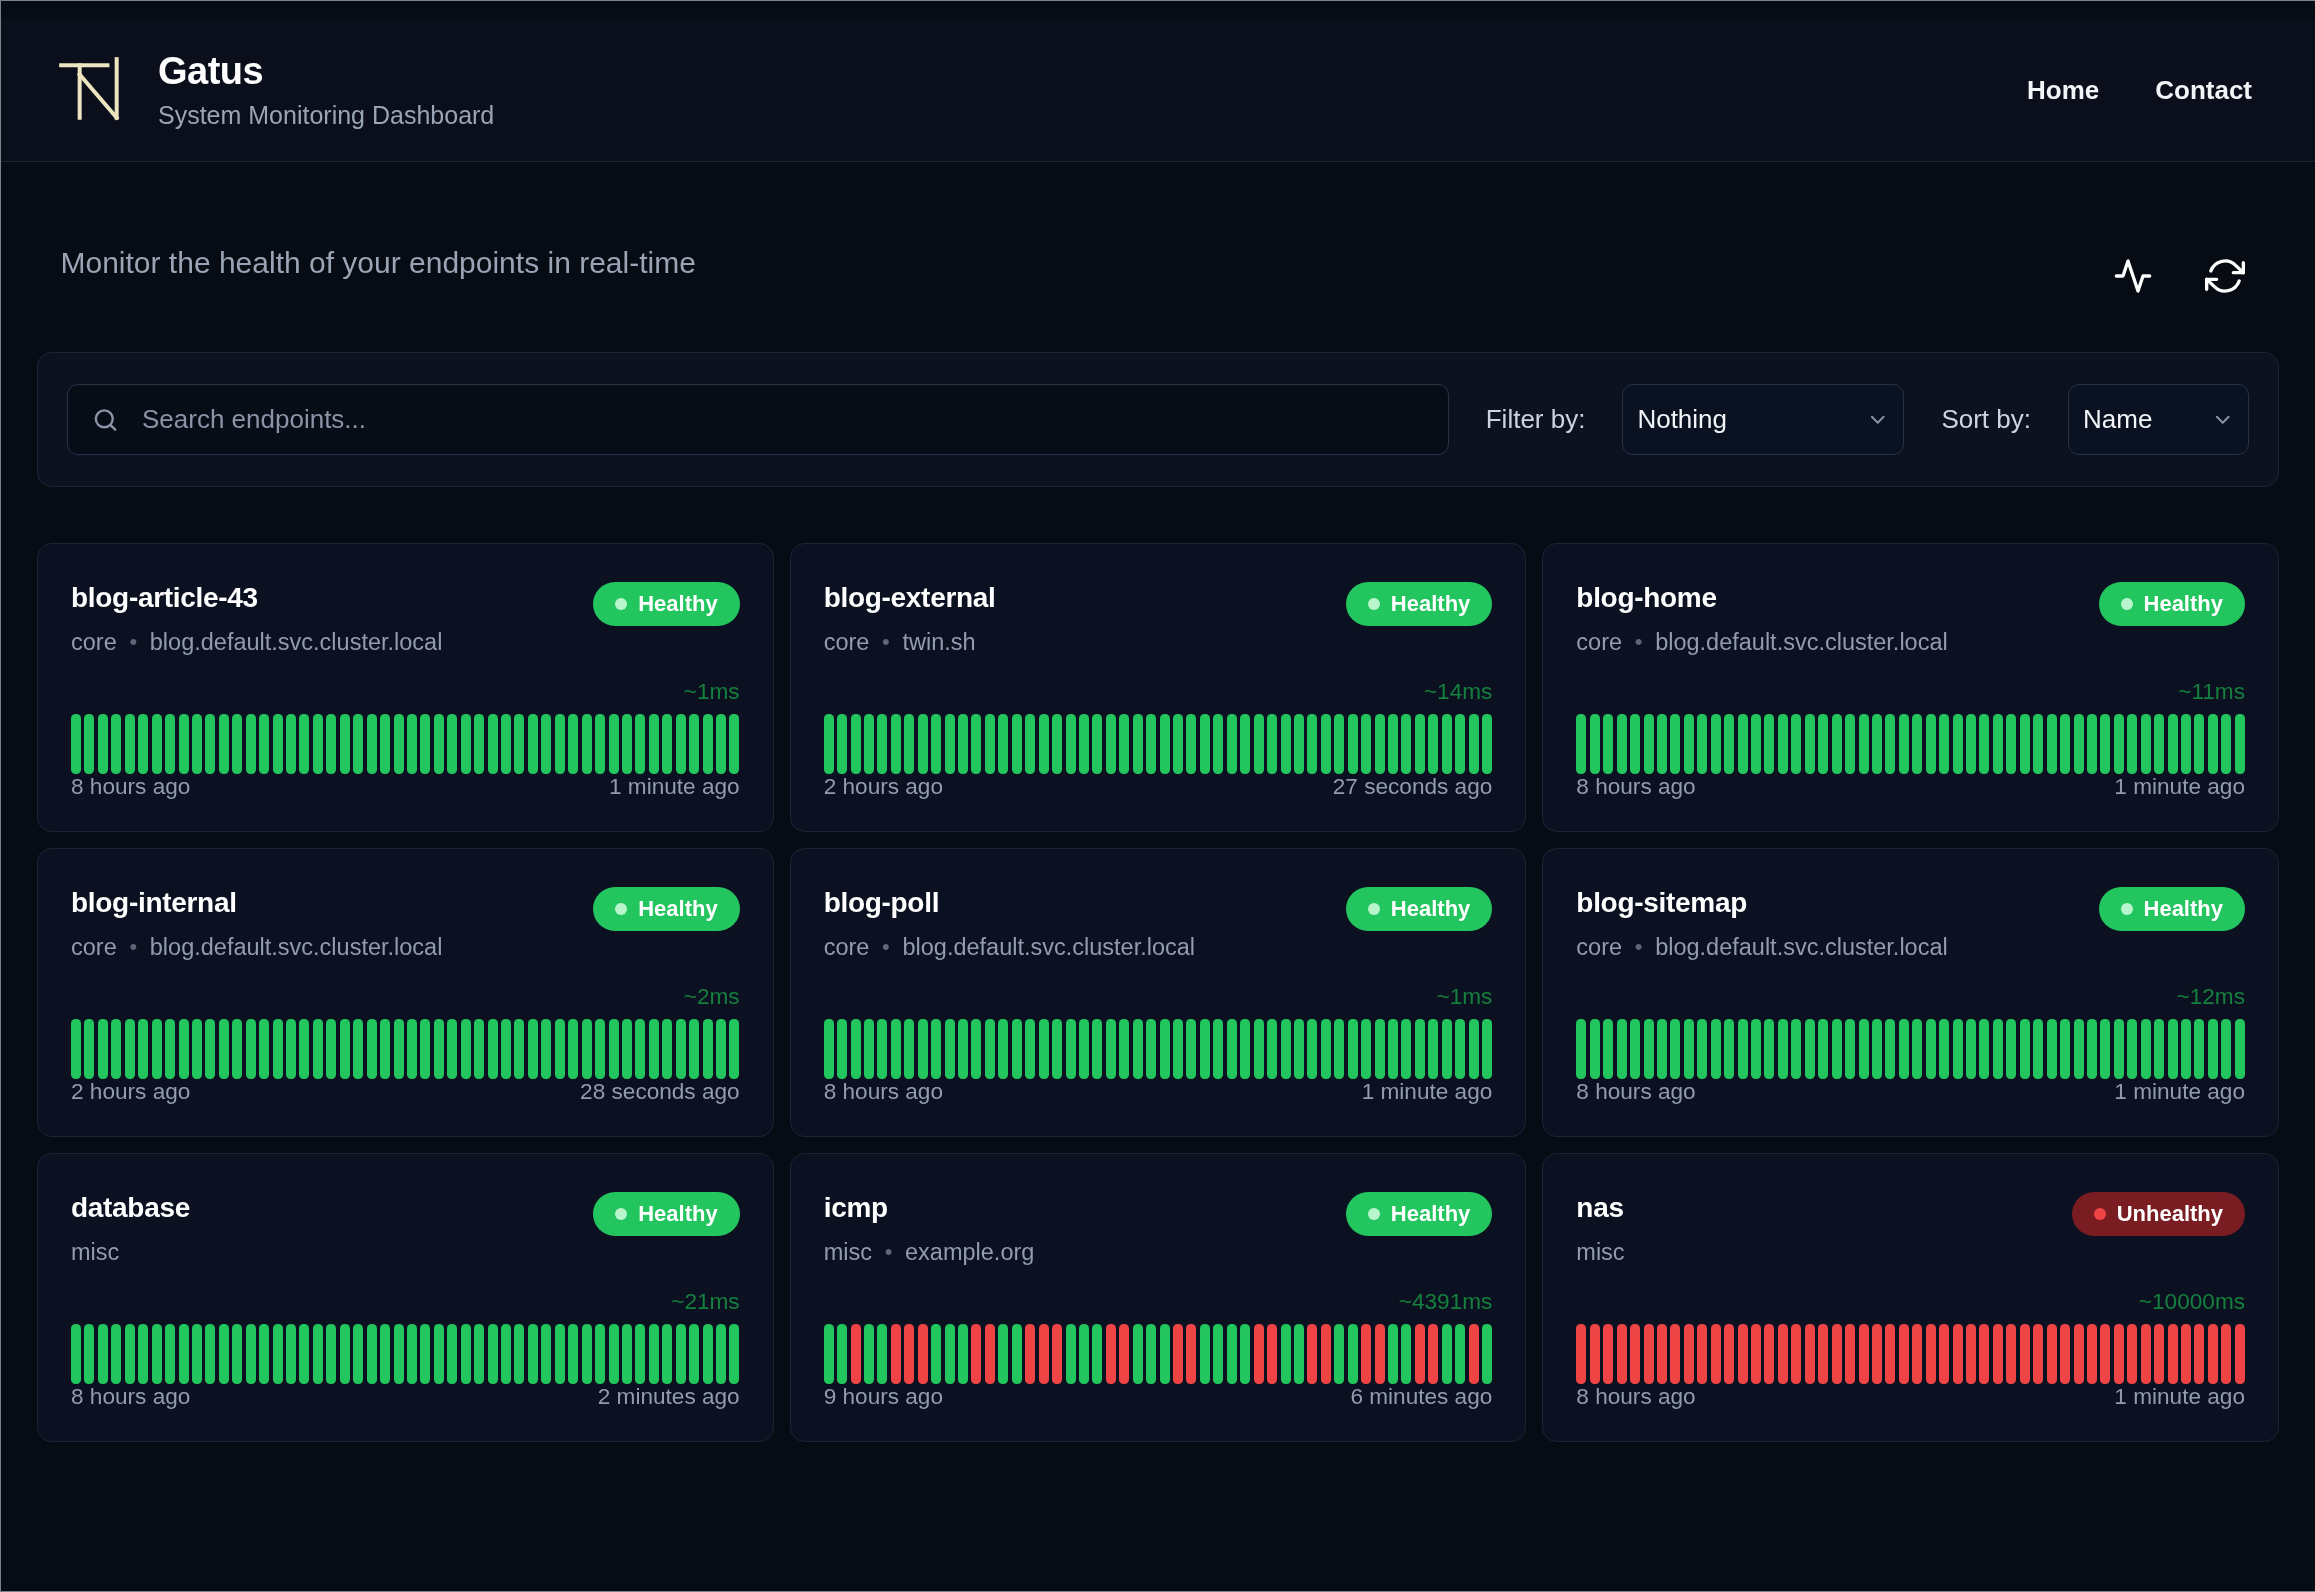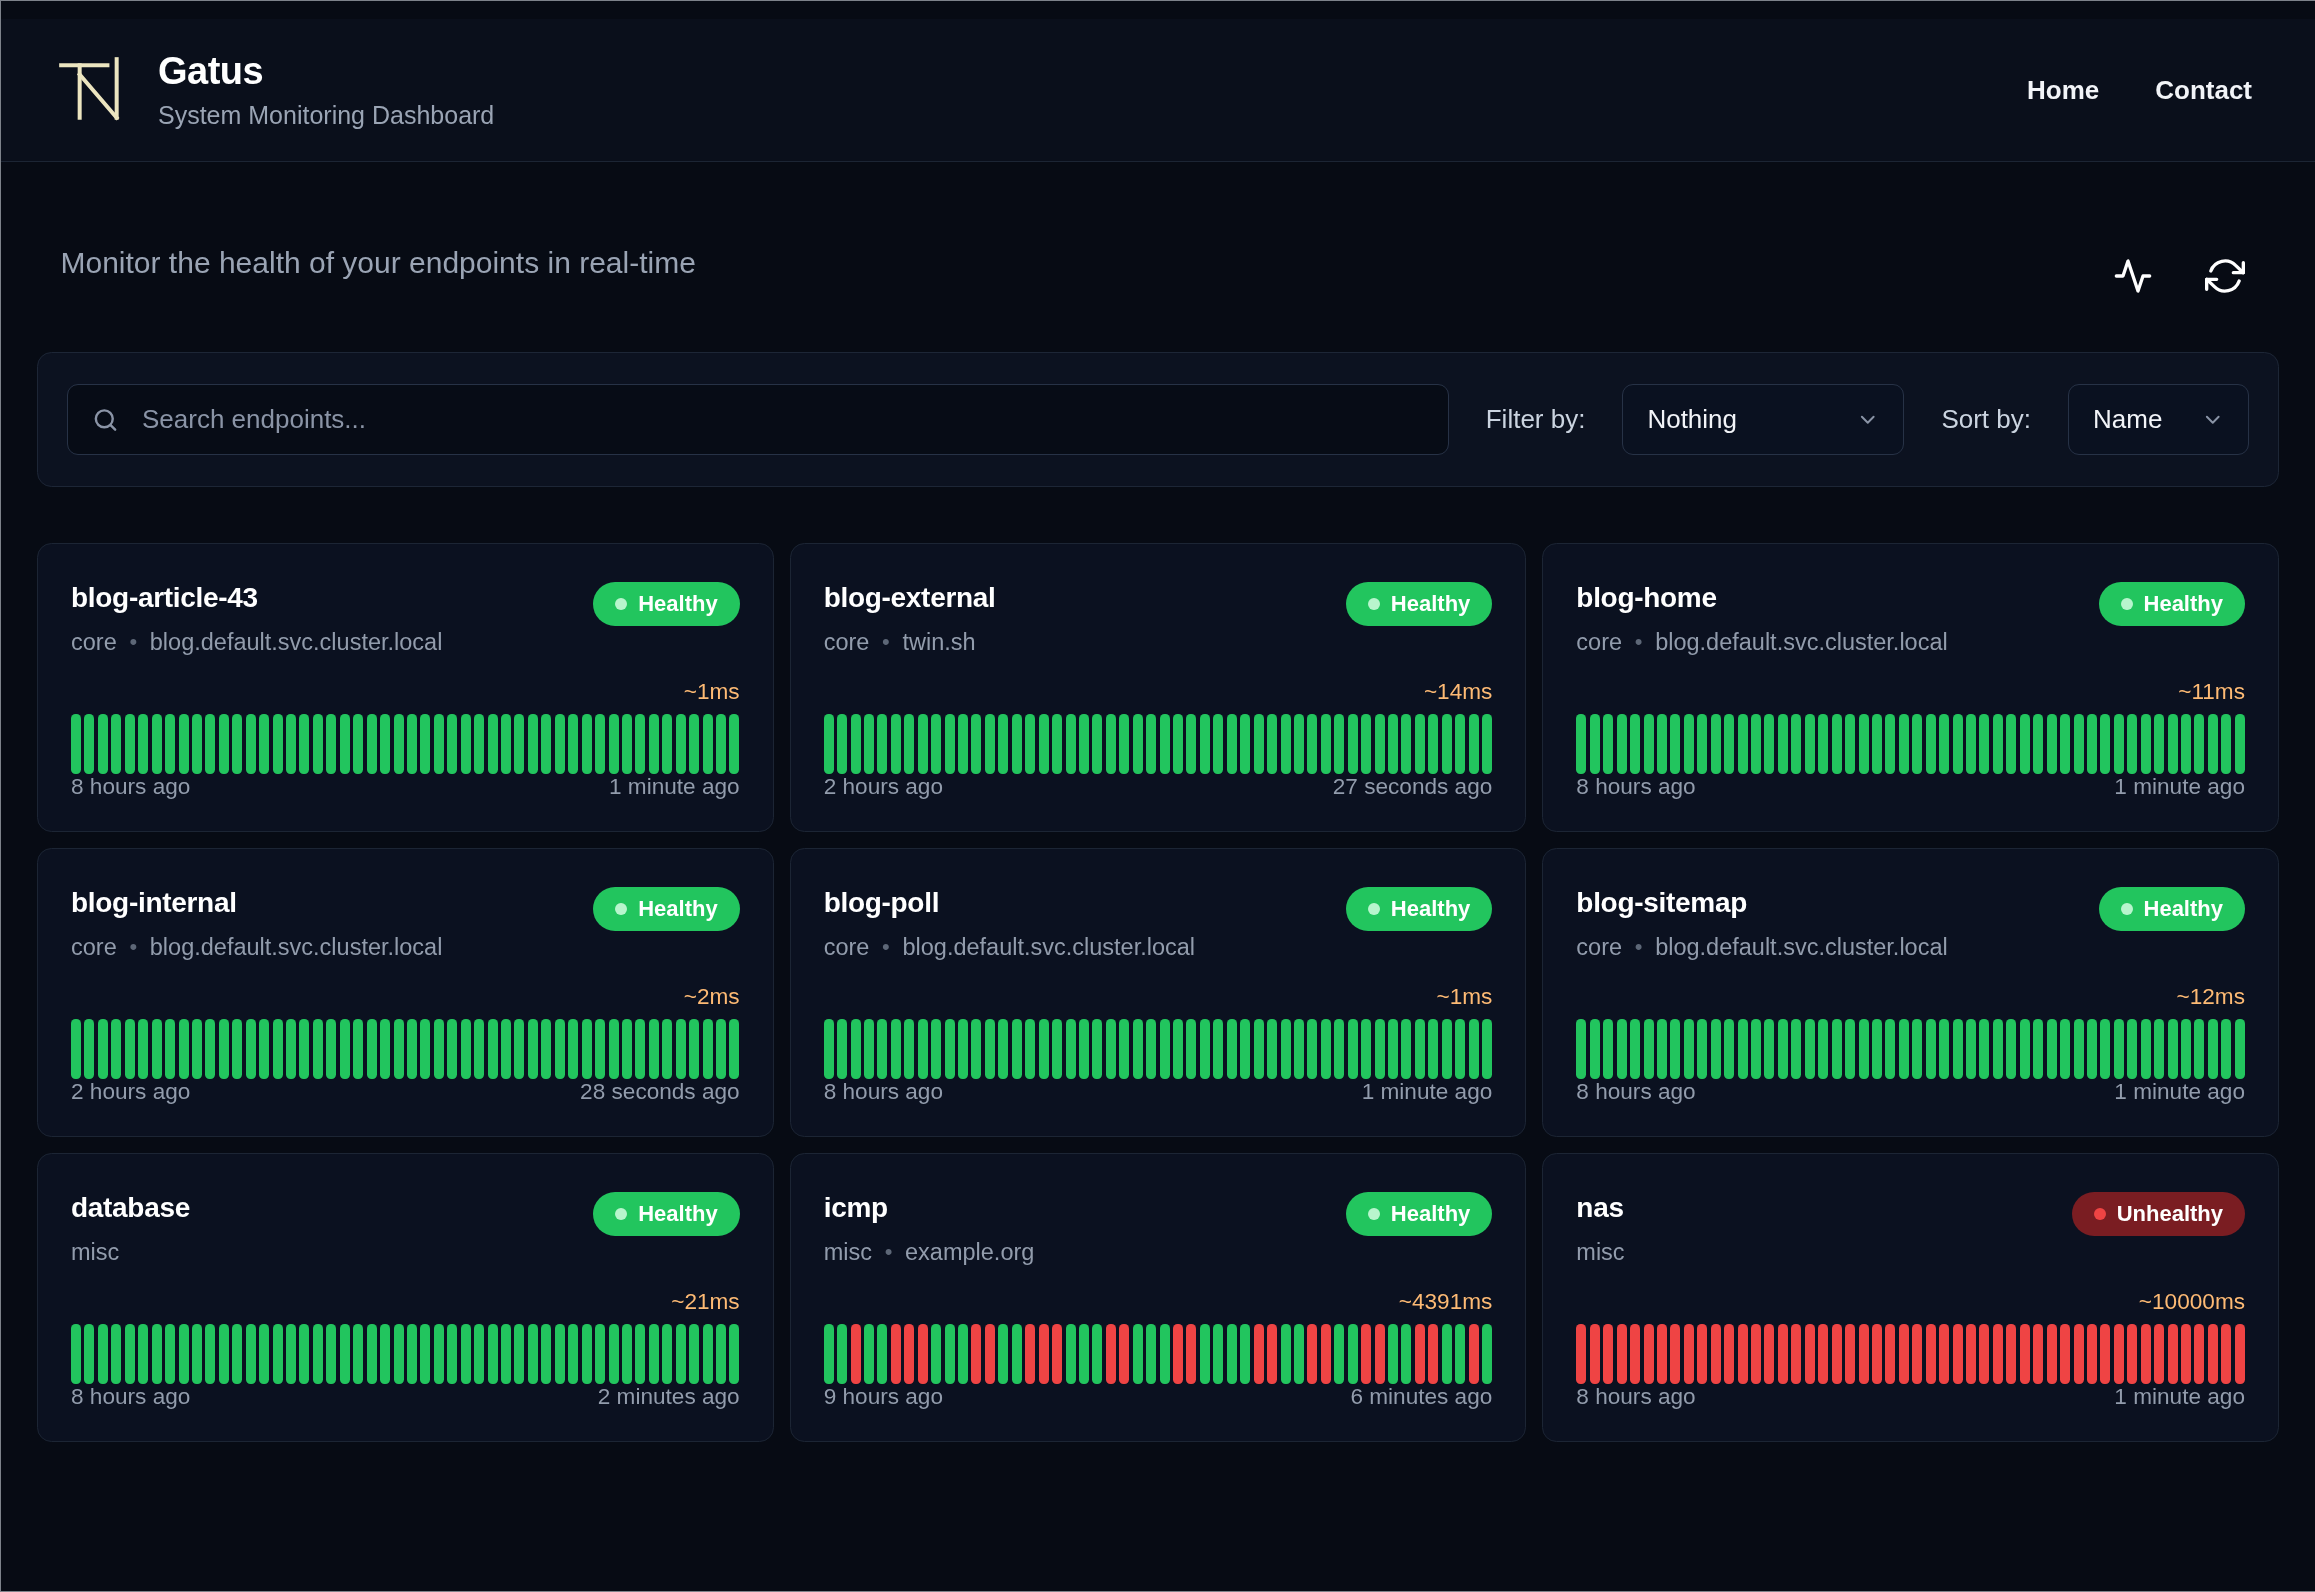--- a/index.html
+++ b/index.html
@@ -77,21 +77,21 @@
   }
   .search-input::placeholder { color: #8a94a6; }
   .toolbar-label { font-size: 26px; color: #cbd4e0; white-space: nowrap; }
   .select-btn {
     height: 71px;
     background: #0a1120;
     border: 0.9px solid #273246;
     border-radius: 11px;
     color: #f2f4f8;
     display: flex; align-items: center; justify-content: space-between;
-    padding: 0 24px;
+    padding: 0 14px;
     font-size: 26px;
     cursor: pointer;
     gap: 22px;
   }
   .select-btn .chev { color: #8a94a6; display: flex; }
   .select-btn .chev svg { width: 23.5px; height: 23.5px; }
   .select-filter { width: 282px; }
   .select-sort { width: 181px; }
 
   
@@ -119,21 +119,21 @@
     font-size: 22px; font-weight: 700;
     white-space: nowrap;
     flex-shrink: 0;
   }
   .badge .dot { width: 11.8px; height: 11.8px; border-radius: 50%; }
   .badge.healthy { background: var(--healthy, #22c55e); color: #ffffff; }
   .badge.healthy .dot { background: #b8f5cd; }
   .badge.unhealthy { background: #7a1d22; color: #ffffff; }
   .badge.unhealthy .dot { background: var(--unhealthy, #ef4444); }
 
-  .latency { text-align: right; font-size: 22.6px; color: #fdba74; margin-top: 23.5px; }
+  .latency { text-align: right; font-size: 22.6px; color: #15803d; margin-top: 23.5px; }
   .bars { display: flex; justify-content: space-between; align-items: stretch; height: 60px; margin-top: 9px; }
   .bar { width: 10px; border-radius: 4.5px; }
   .bar.up { background: var(--healthy, #22c55e); }
   .bar.down { background: var(--unhealthy, #ef4444); }
   .card-foot { display: flex; justify-content: space-between; font-size: 22.6px; color: #929cac; }
 </style>
 </head>
 <body>
 
 <div class="viewport">

